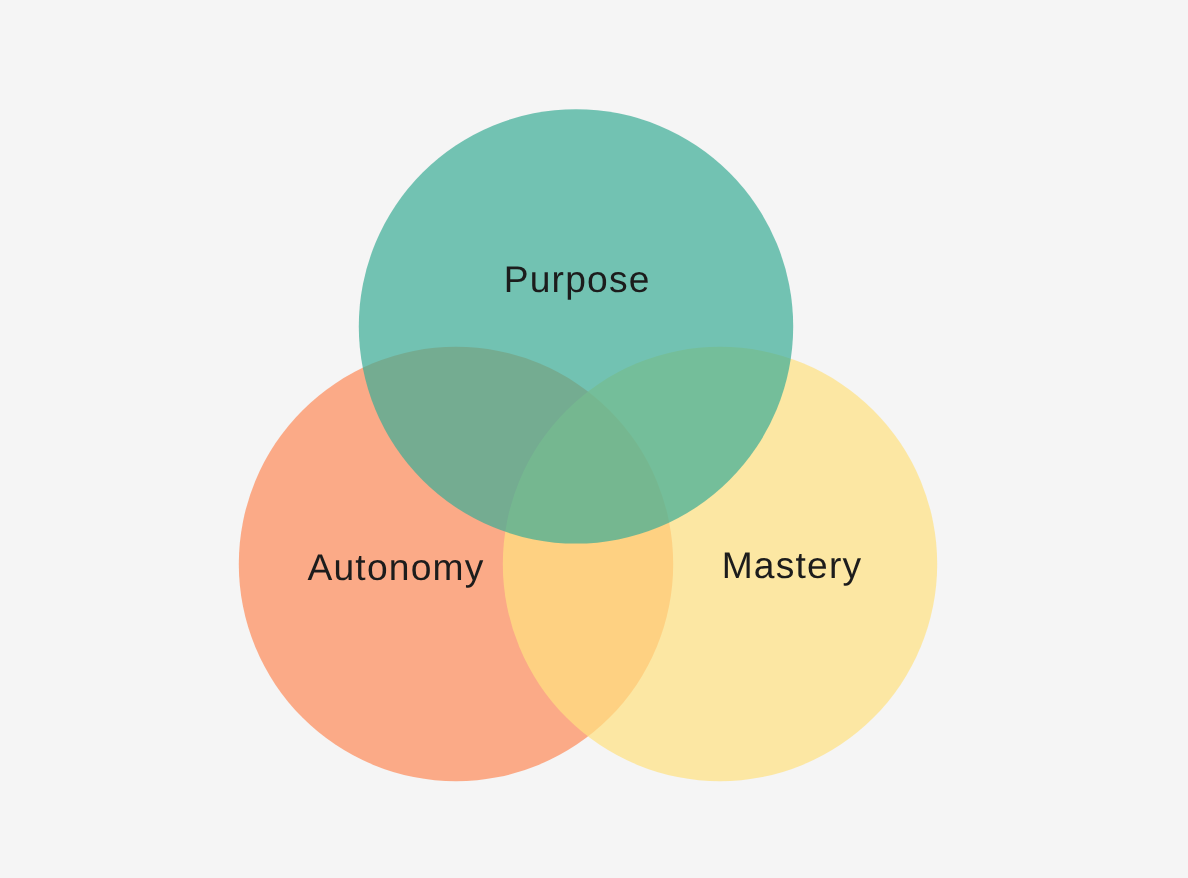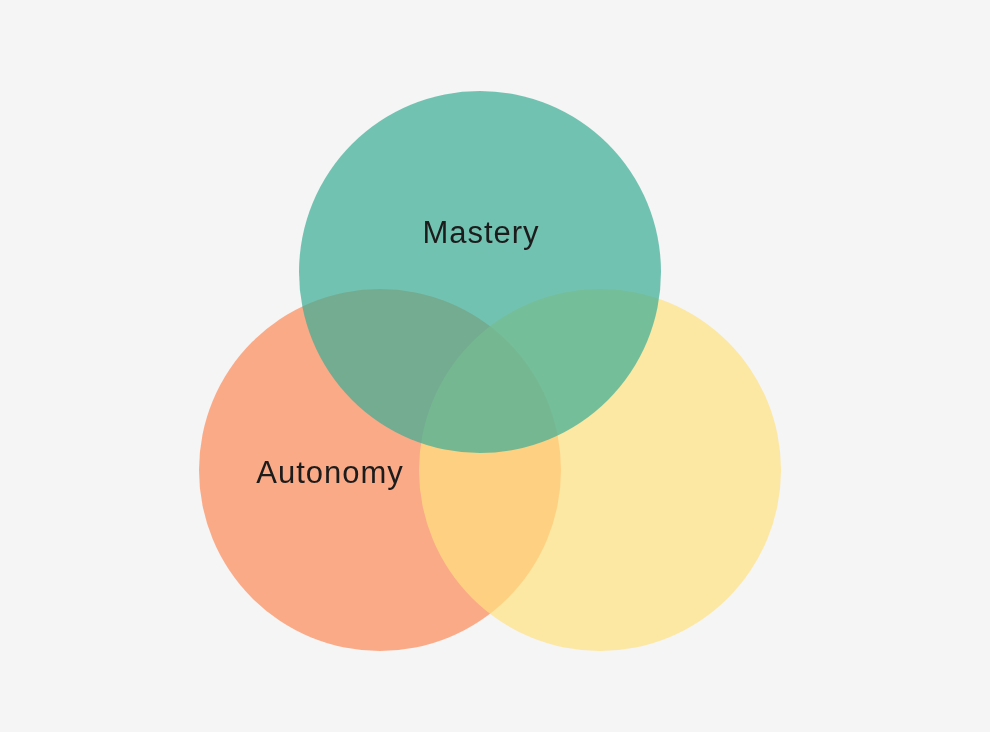--- a/index.html
+++ b/index.html
@@ -42,18 +42,19 @@
 <body>
 
 <div class="stage">
 
   <svg class="venn-svg" width="990" height="732" viewBox="0 0 990 732">
     <circle class="venn-circle" cx="380" cy="470" r="181" fill="#fe8a59"></circle>
     <circle class="venn-circle" cx="600" cy="470" r="181" fill="#ffe180"></circle>
     <circle class="venn-circle" cx="480" cy="272" r="181" fill="#3bac95"></circle>
   </svg>
 
-  <div class="venn-label label-autonomy">Mastery</div>
+  <div class="venn-label label-autonomy">Purpose</div>
 
   <div class="venn-label label-purpose">Autonomy</div>
 
+  <div class="venn-label label-mastery">Mastery</div>
 
 </div>
 
 </body></html>

